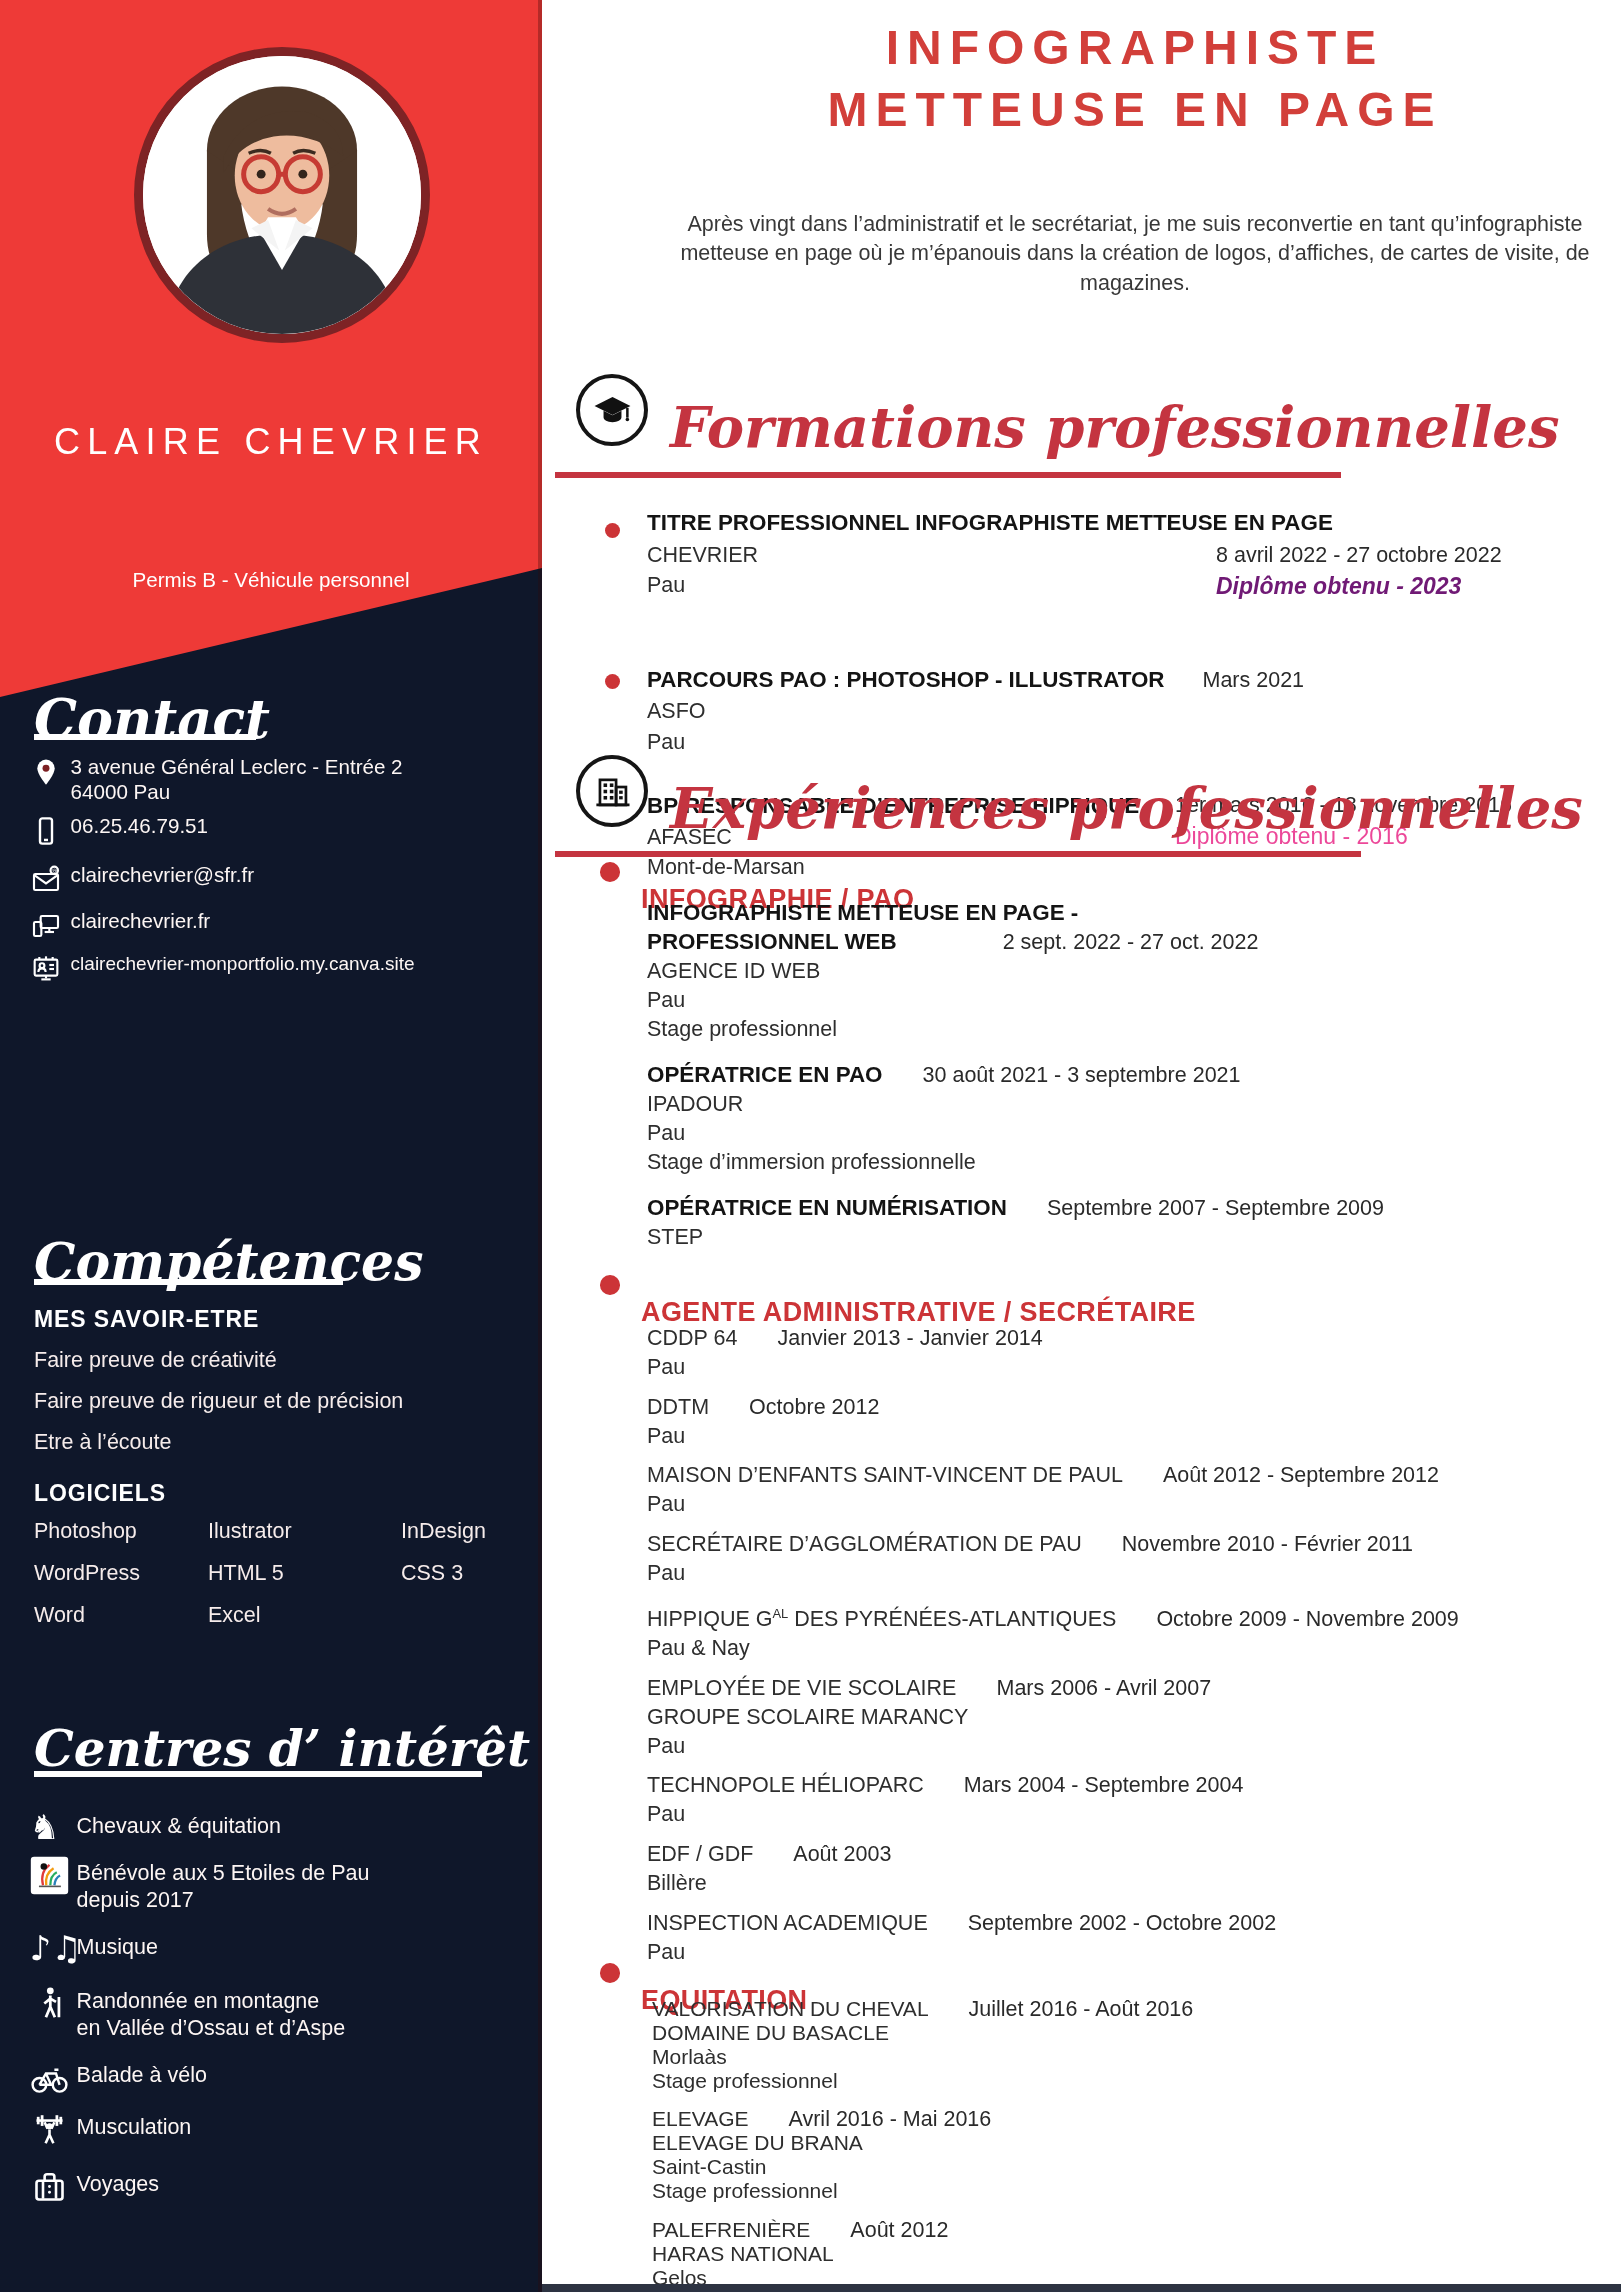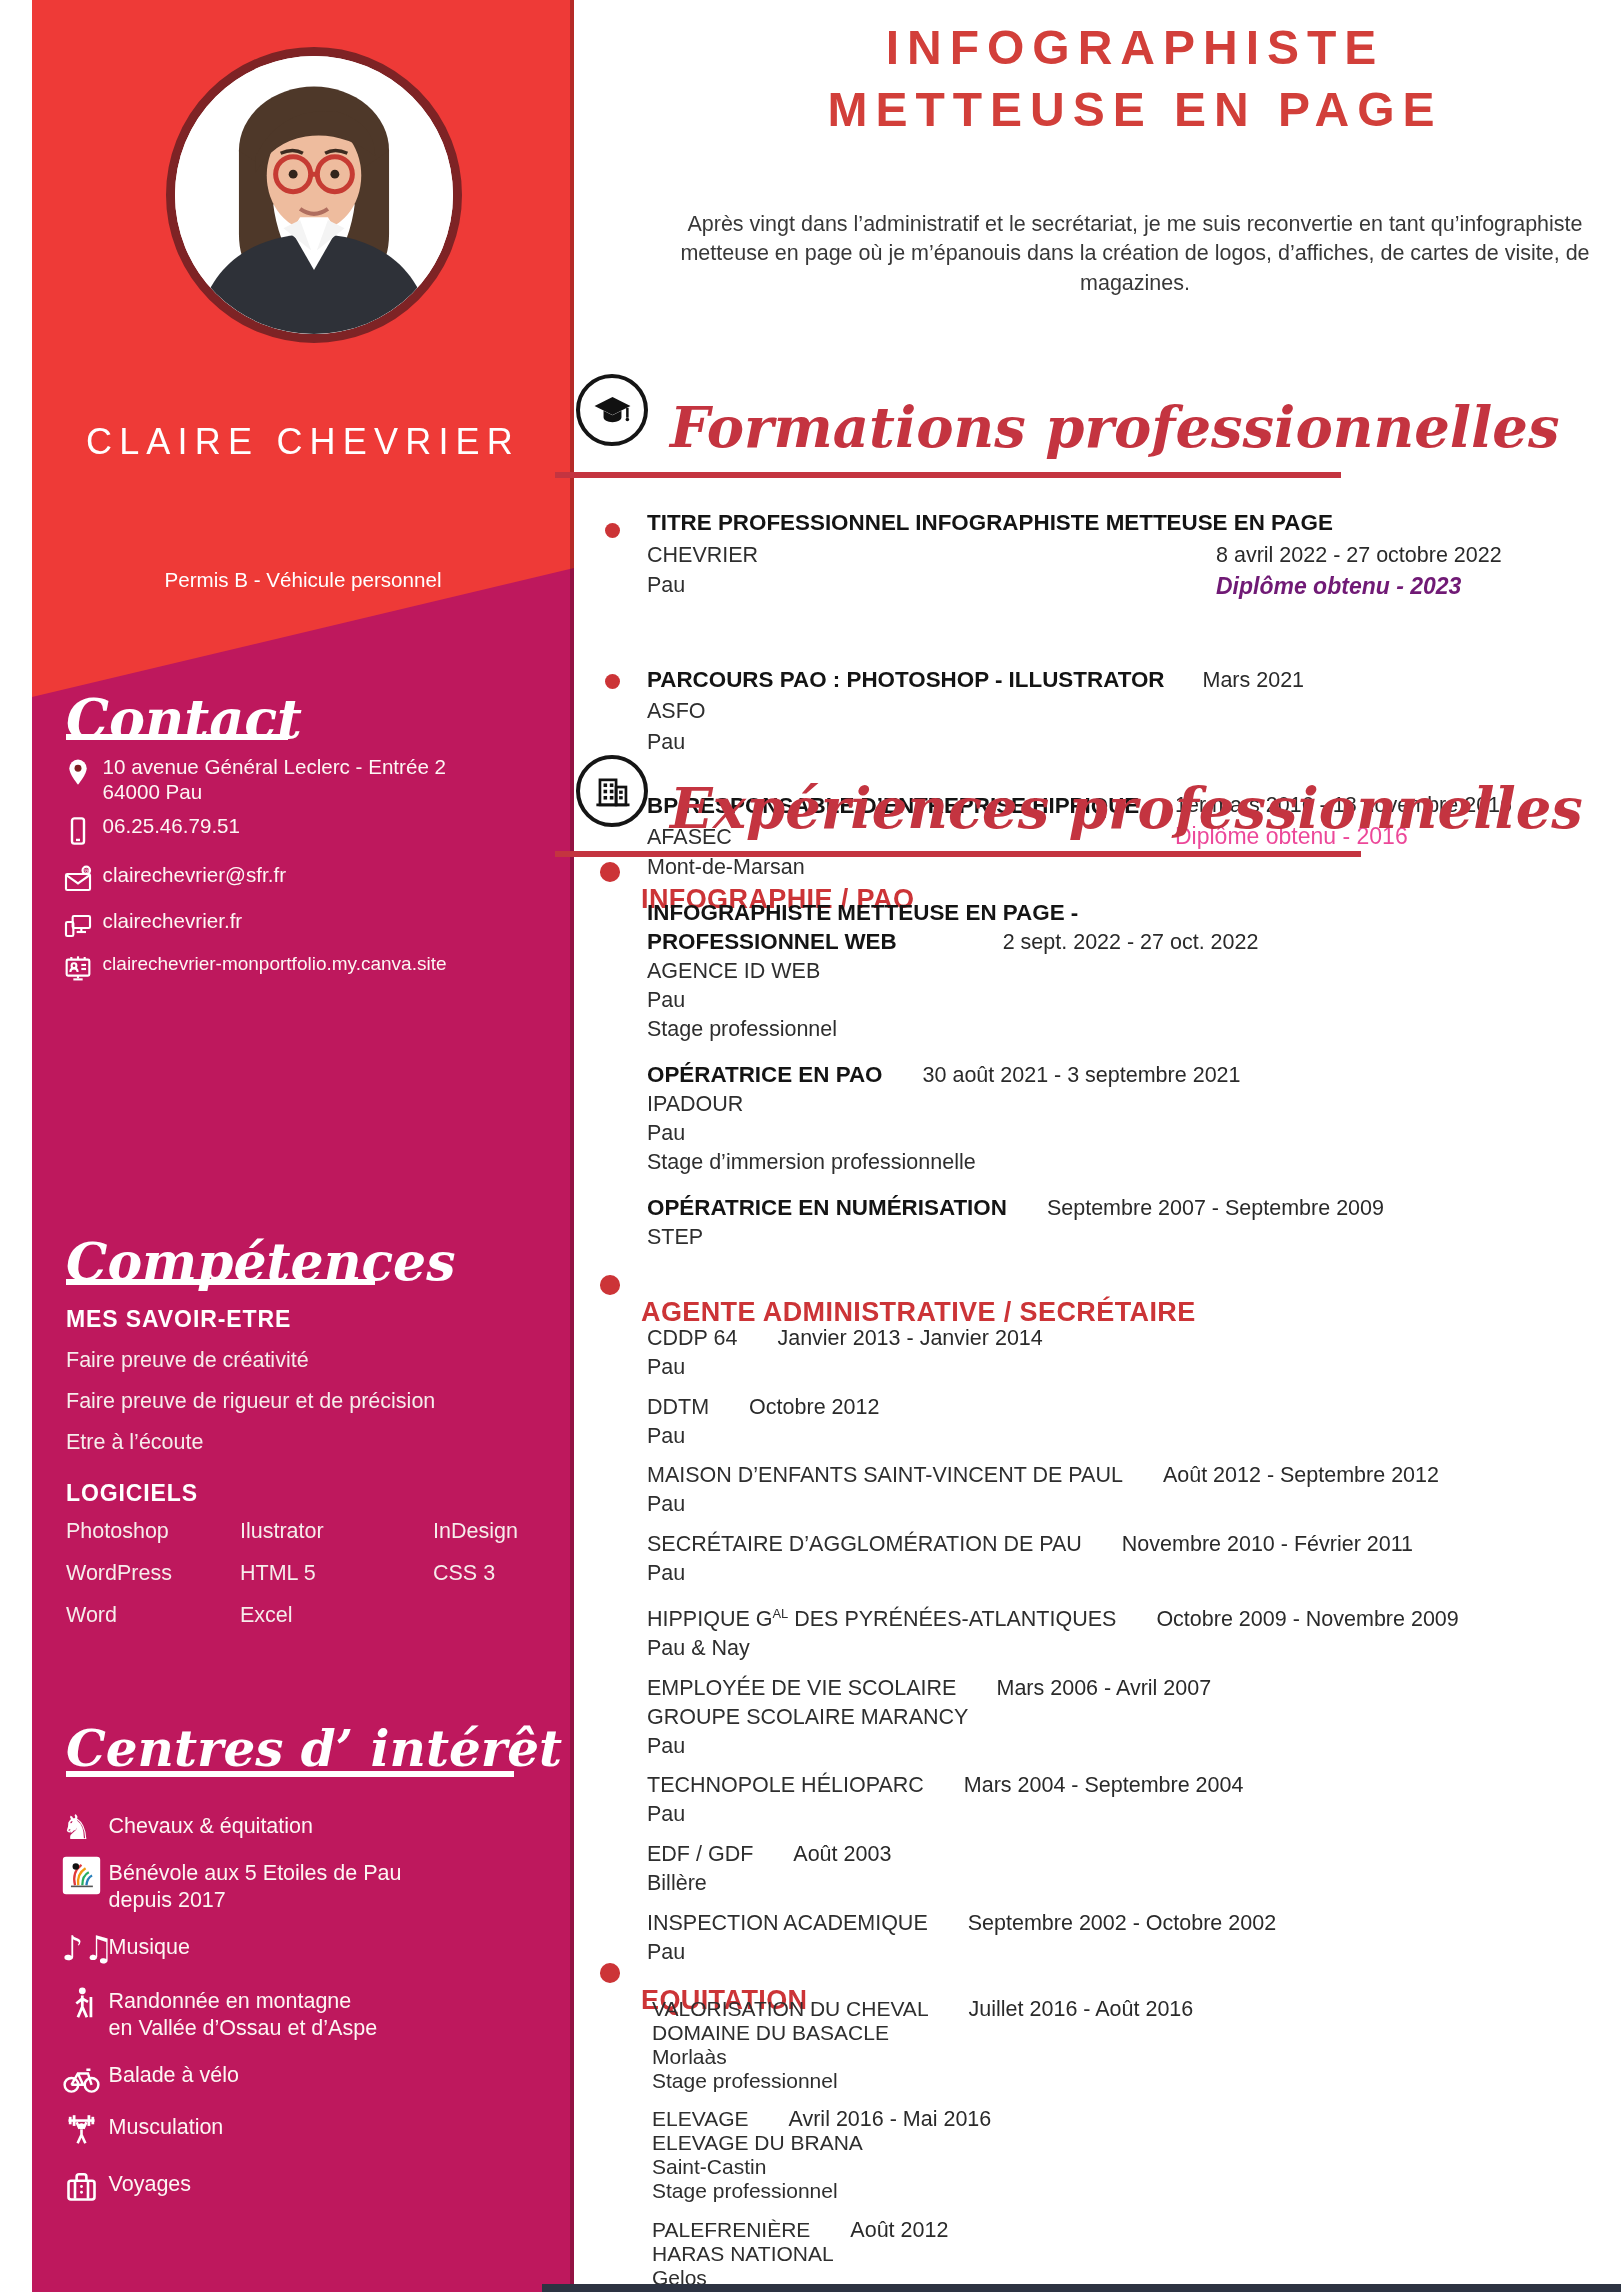--- a/index.html
+++ b/index.html
@@ -1,20 +1,20 @@
 <!DOCTYPE html>
 <html style="font-size:14.3px"><head>
 <meta charset="utf-8">
 <style>
   html,body{margin:0;padding:0;background:#9a9a9a;}
   .page{position:relative;width:1621px;height:2293px;background:#ffffff;overflow:hidden;
         font-family:"Liberation Sans",sans-serif;}
 
   
-  .sidebar{position:absolute;left:0;top:0;width:542px;height:2293px;background:#be185d;margin-left:32px;}
+  .sidebar{position:absolute;left:0;top:0;width:542px;height:2293px;background:#0f172a;}
   .sidebar::after{content:'';position:absolute;right:0;top:0;width:4.5px;height:100%;background:rgba(50,8,8,.30);}
   .sidebar-top{position:absolute;left:0;top:0;width:100%;height:697px;background:#ee3a37;
                clip-path:polygon(0 0,100% 0,100% 81.5%,0 100%);}
   .photo{position:absolute;left:134px;top:47px;width:278px;height:278px;border-radius:50%;
          background:#ffffff;border:9px solid #7e2325;overflow:hidden;z-index:3;}
   .photo svg{display:block;width:100%;height:100%;}
   .person-name{position:absolute;left:0;top:421px;width:542px;text-align:center;color:#ffffff;
                font-size:36px;letter-spacing:7.2px;font-weight:400;z-index:3;}
   .permis{position:absolute;left:0;top:568px;width:542px;text-align:center;color:#ffffff;
           font-size:20.6px;z-index:3;}
@@ -125,21 +125,21 @@
     <div class="rule-sb" style="top:734px;width:222px;"></div>
 
     <div class="sb-row" style="top:754px;">
       <span class="sb-ic">
         <svg viewBox="0 0 24 24">
             <path d="M12 21.5 C12 21.5 5.5 13.8 5.5 9.2 A6.5 6.5 0 1 1 18.5 9.2 C18.5 13.8 12 21.5 12 21.5 Z" fill="#ffffff"></path>
             <circle cx="12" cy="9.2" r="2.6" fill="#7d2023"></circle>
           </svg>
       </span>
       <span class="sb-txt">
-        <div>10 avenue Général Leclerc - Entrée 2</div>
+        <div>3 avenue Général Leclerc - Entrée 2</div>
         <div>64000 Pau</div>
       </span>
     </div>
 
     <div class="sb-row" style="top:813px;">
       <span class="sb-ic">
         <svg viewBox="0 0 24 24" fill="none" stroke="#ffffff" stroke-width="1.8">
             <rect x="7.5" y="2.5" width="9" height="19" rx="1.8"></rect>
             <line x1="10.5" y1="18.7" x2="13.5" y2="18.7"></line>
           </svg>

